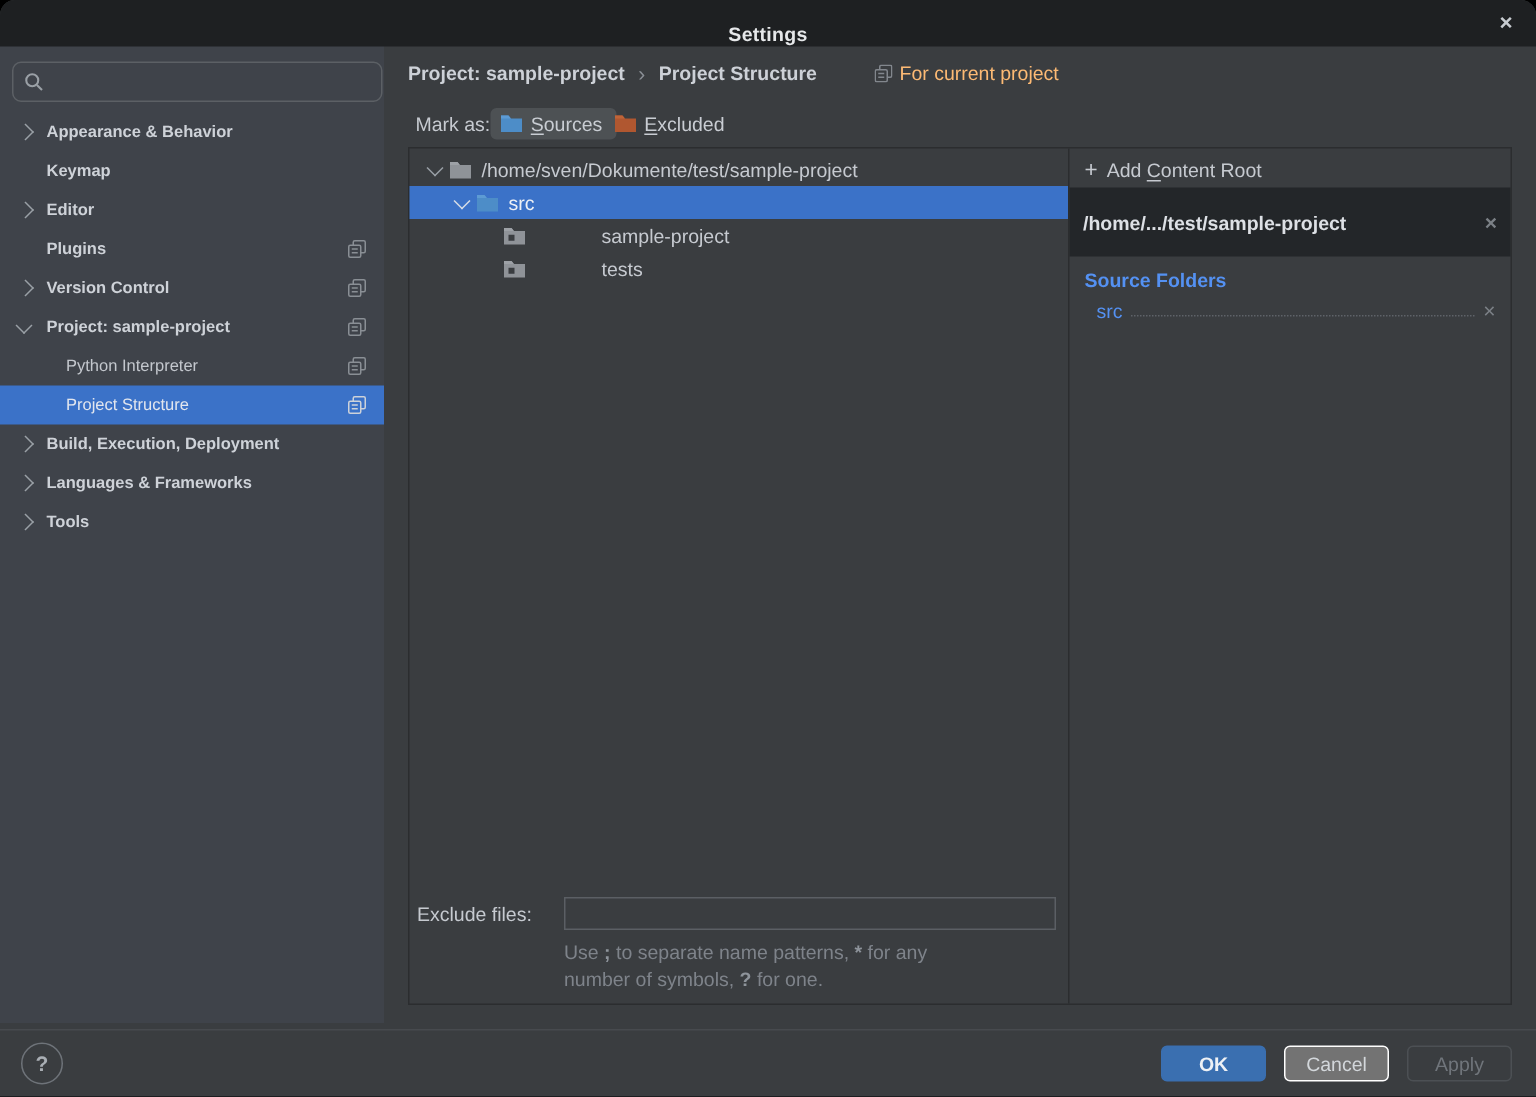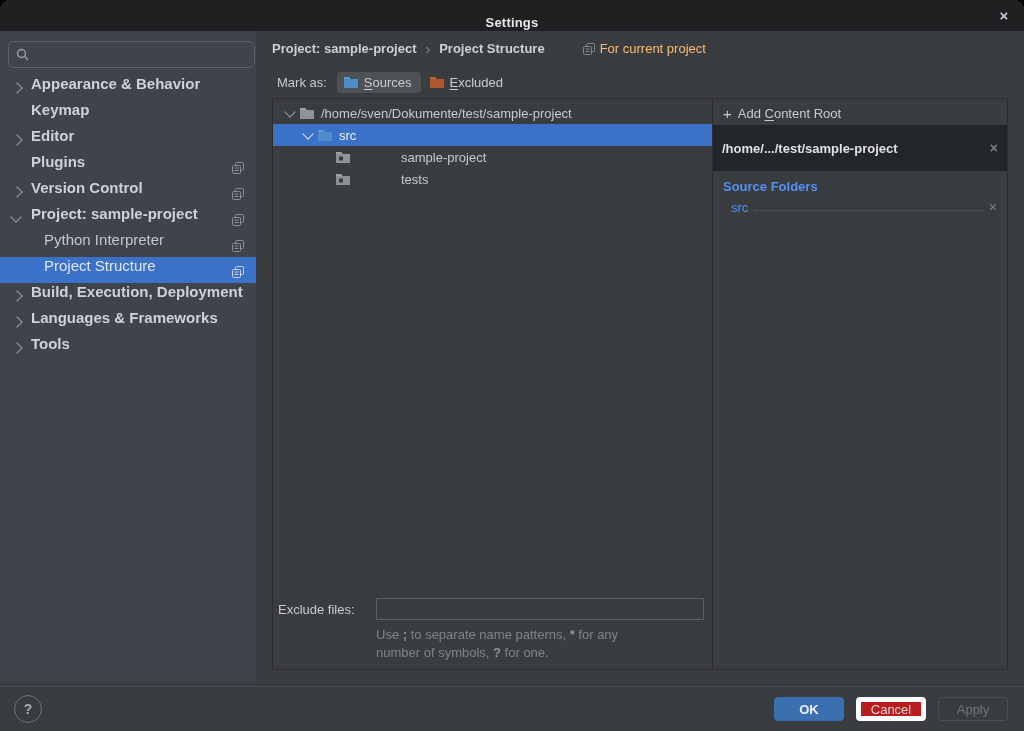--- a/index.html
+++ b/index.html
@@ -15,40 +15,40 @@
             align-items:center;justify-content:center;color:#c7cbd0;font-size:15px;font-weight:bold;cursor:default;}
 
   
   .sidebar{position:absolute;left:0;top:31px;width:256px;height:651px;background:#3f434a;}
   .searchbox{position:absolute;left:8px;top:10px;width:238px;height:25px;border:1px solid #5c6065;
              border-radius:6px;display:flex;align-items:center;padding-left:7px;background:transparent;}
   .searchbox svg{flex:0 0 auto;}
   .searchbox input{background:transparent;border:none;outline:none;color:#d0d4d8;font-size:13px;
              width:190px;margin-left:6px;font-family:"Liberation Sans",sans-serif;}
   .nav{position:absolute;left:0;top:44px;right:0;}
-  .nav-item{height:26px;display:flex;padding-left:12px;position:relative;
-            font-size:15px;color:#c3c7cd;cursor:default;}
+  .nav-item{height:26px;display:flex;align-items:center;padding-left:12px;position:relative;
+            font-size:11px;color:#c3c7cd;cursor:default;}
   .nav-item.bold .lbl{font-weight:bold;color:#ced2d8;}
   .nav-item.indent{padding-left:25px;}
   .nav-item.sel{background:#3b72c8;}
   .nav-item.sel .lbl{color:#e2e6ee;}
   .chev-slot{width:19px;display:flex;align-items:center;}
   .chev{width:7px;height:7px;border-right:1.6px solid #9aa0a6;border-bottom:1.6px solid #9aa0a6;display:inline-block;}
   .chev.right{transform:rotate(-45deg);margin-left:1px;}
   .chev.down{transform:rotate(45deg);margin-top:-3px;}
   .badge{position:absolute;right:12px;top:7px;}
   .nav-item.sel .badge svg *{stroke:#cdd2da;}
 
   
   .content{position:absolute;left:256px;top:31px;right:0;height:651px;background:#3a3d40;}
   .breadcrumb{height:35px;display:flex;align-items:center;padding-left:16px;font-size:13px;}
   .breadcrumb .b1,.breadcrumb .b2{font-weight:bold;color:#cdd1d7;}
   .breadcrumb .sep{color:#8a8f95;margin:0 9px;font-size:14px;}
   .breadcrumb .scope{display:flex;align-items:center;margin-left:38px;color:#fdba74;gap:5px;}
-  .markas{height:32px;display:flex;align-items:center;padding-left:21px;font-size:13px;color:#c6cad0;gap:10px;}
+  .markas{height:32px;display:flex;align-items:center;padding-left:21px;font-size:13px;color:#c6cad0;}
   .chip{display:flex;align-items:center;gap:5px;padding:3px 9px 3px 6px;border-radius:4px;color:#c9cdd3;}
   .chip.on{background:#4d5154;}
   .u{text-decoration:underline;text-underline-offset:2px;}
 
   .panels{position:absolute;left:16px;right:16px;top:67px;height:570px;border:1px solid #2b2d2f;display:flex;}
   .treecol{width:439px;position:relative;}
   .rightcol{flex:1;border-left:1px solid #2b2d2f;position:relative;}
 
   
   .tree{margin-top:3px;}
@@ -80,21 +80,21 @@
 
   
   .footer{position:absolute;left:0;top:682px;right:0;height:49px;background:#3a3d40;}
   .footer .divider{position:absolute;left:0;right:0;top:4px;height:1px;background:#474a4e;}
   .help{position:absolute;left:14px;top:13px;width:26px;height:26px;border:1.5px solid #6e7379;border-radius:50%;
         display:flex;align-items:center;justify-content:center;color:#a9aeb4;font-size:14px;font-weight:bold;cursor:default;}
   .btns{position:absolute;right:16px;top:15px;display:flex;gap:12px;}
   .btn{height:24px;min-width:70px;border-radius:4px;font-size:13px;display:flex;align-items:center;
        justify-content:center;box-sizing:border-box;cursor:default;font-family:"Liberation Sans",sans-serif;}
   .btn.ok{background:#3a6fb0;color:#eef1f5;font-weight:bold;border:1px solid #3a6fb0;}
-  .btn.cancel{background:#b91c1c;color:#d3d7db;border:5px solid #ffffff;}
+  .btn.cancel{background:#737373;color:#d3d7db;border:1px solid #ffffff;}
   .btn.apply{background:transparent;color:#70757b;border:1px solid #4c5054;}
 </style>
 </head>
 <body>
 
 <div class="window">
 
   <div class="titlebar">
     <span class="title">Settings</span>
     <span class="close">×</span>

